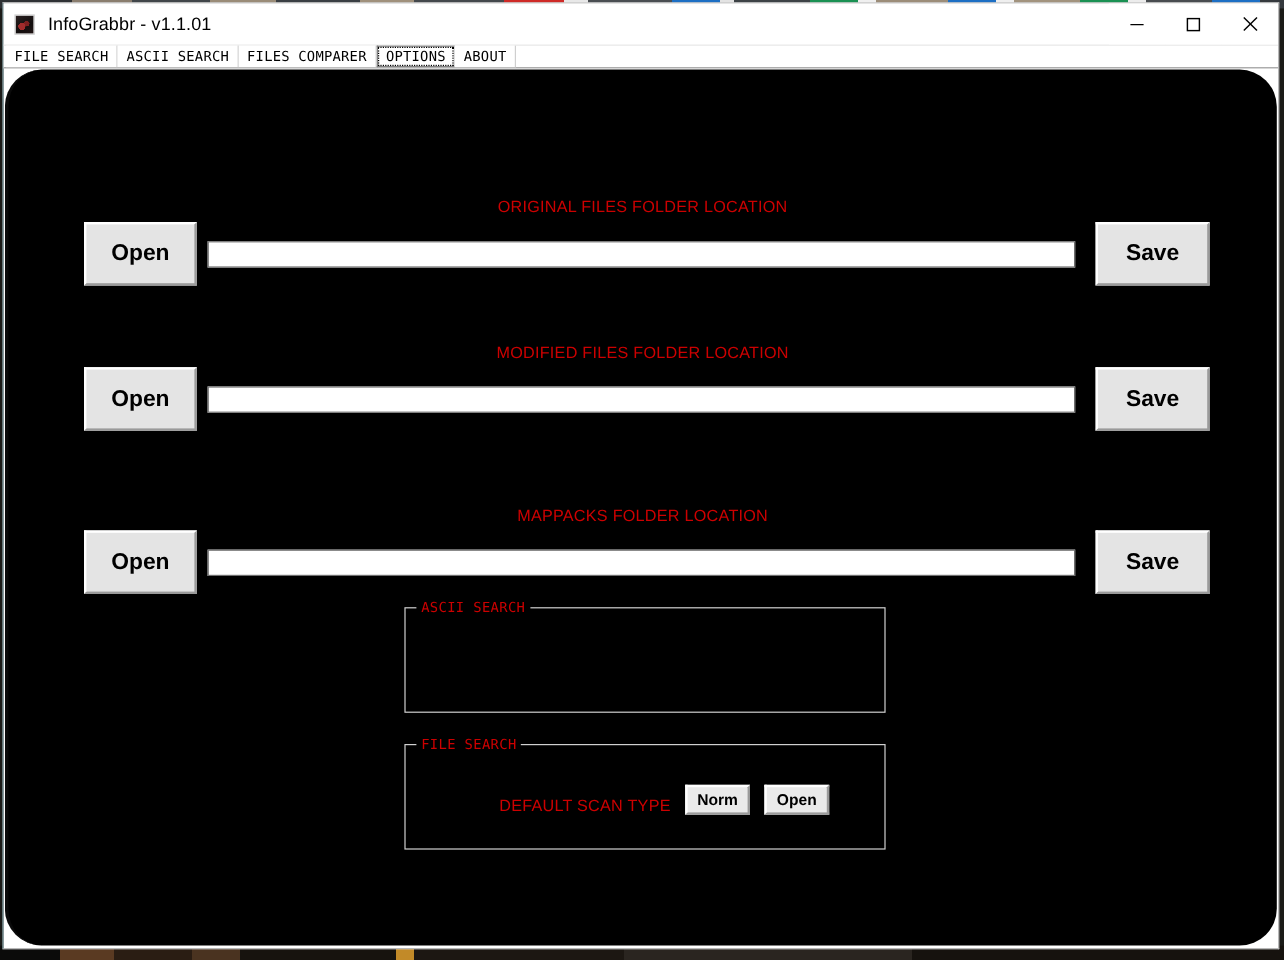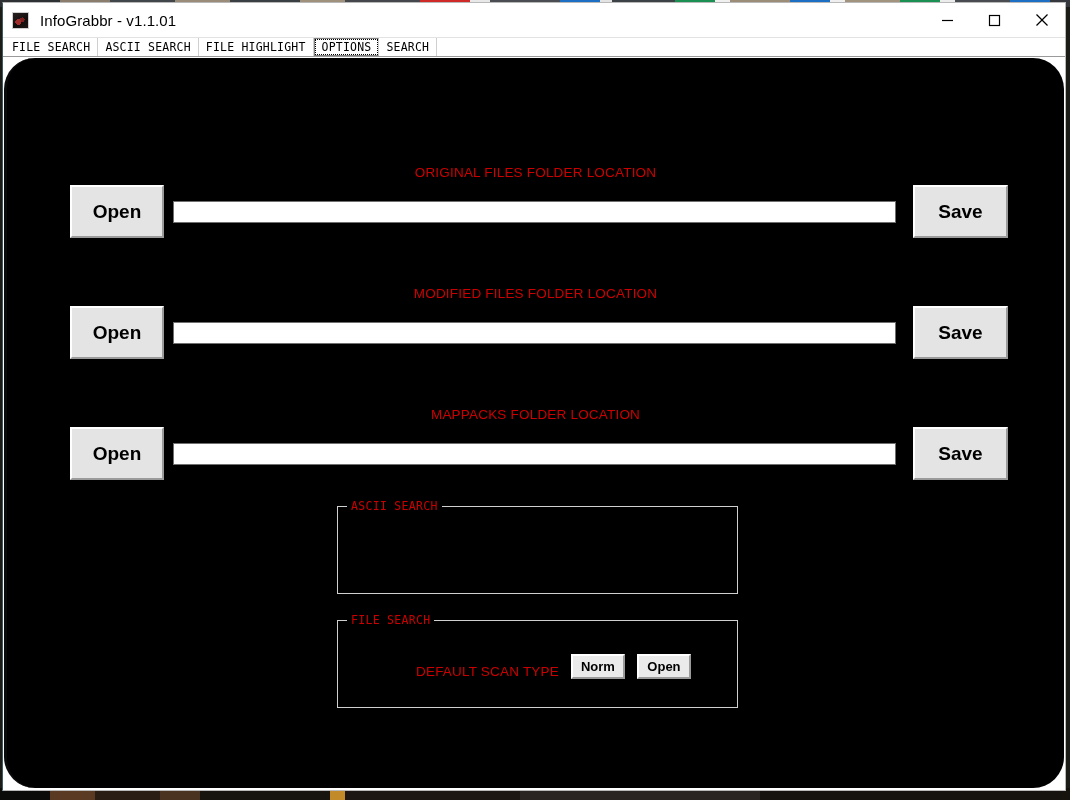--- a/index.html
+++ b/index.html
@@ -306,42 +306,42 @@
           <line x1="1.5" y1="1.5" x2="12.5" y2="12.5" stroke="#000" stroke-width="1.2"></line>
           <line x1="12.5" y1="1.5" x2="1.5" y2="12.5" stroke="#000" stroke-width="1.2"></line>
         </svg>
       </div>
     </div>
   </div>
 
   <div id="menu-bar">
     <div class="menu-tab">FILE SEARCH</div>
     <div class="menu-tab">ASCII SEARCH</div>
-    <div class="menu-tab">FILE HIGHLIGHT</div>
+    <div class="menu-tab">FILES COMPARER</div>
     <div class="menu-tab selected">OPTIONS</div>
-    <div class="menu-tab">SEARCH</div>
+    <div class="menu-tab">ABOUT</div>
   </div>
 
   <div id="client-area">
 
     <div class="folder-row" style="top:127px;">
       <div class="folder-label">ORIGINAL FILES FOLDER LOCATION</div>
       <div class="flat-btn open-btn">Open</div>
       <input class="path-field" type="text" value="" style="">
       <div class="flat-btn save-btn">Save</div>
     </div>
 
     <div class="folder-row" style="top:248px;">
       <div class="folder-label">MODIFIED FILES FOLDER LOCATION</div>
       <div class="flat-btn open-btn">Open</div>
       <input class="path-field" type="text" value="" style="">
       <div class="flat-btn save-btn">Save</div>
     </div>
 
-    <div class="folder-row" style="top:369px;">
+    <div class="folder-row" style="top:384px;">
       <div class="folder-label">MAPPACKS FOLDER LOCATION</div>
       <div class="flat-btn open-btn">Open</div>
       <input class="path-field" type="text" value="" style="">
       <div class="flat-btn save-btn">Save</div>
     </div>
 
     <div class="group-box" style="left:330px; top:448px; width:401px; height:88px;">
       <div class="group-title">ASCII SEARCH</div>
     </div>
 

